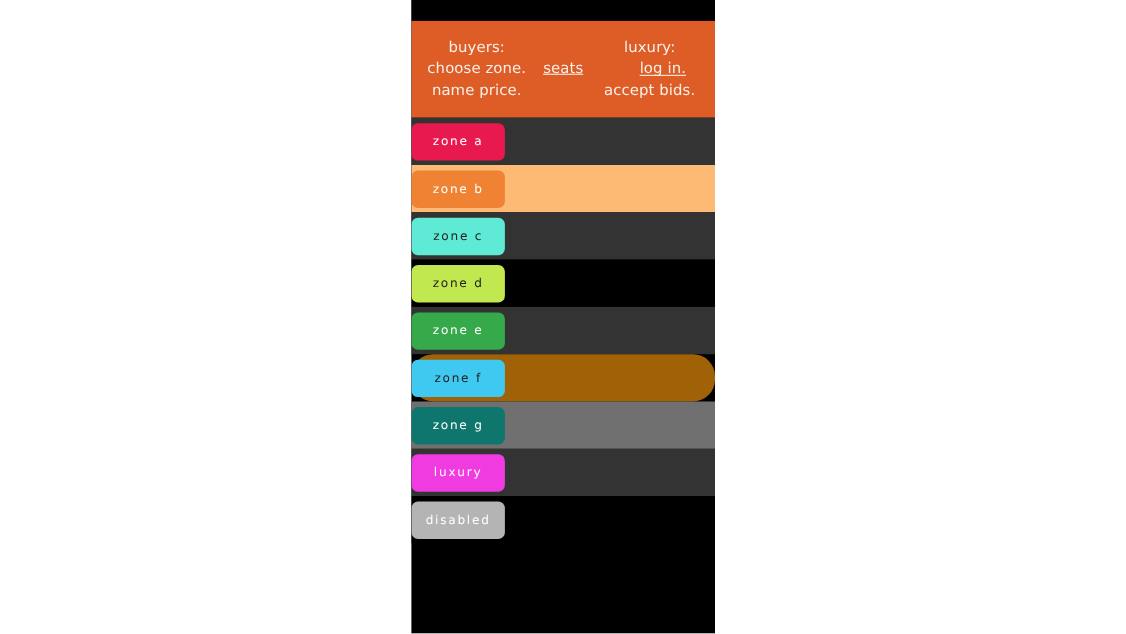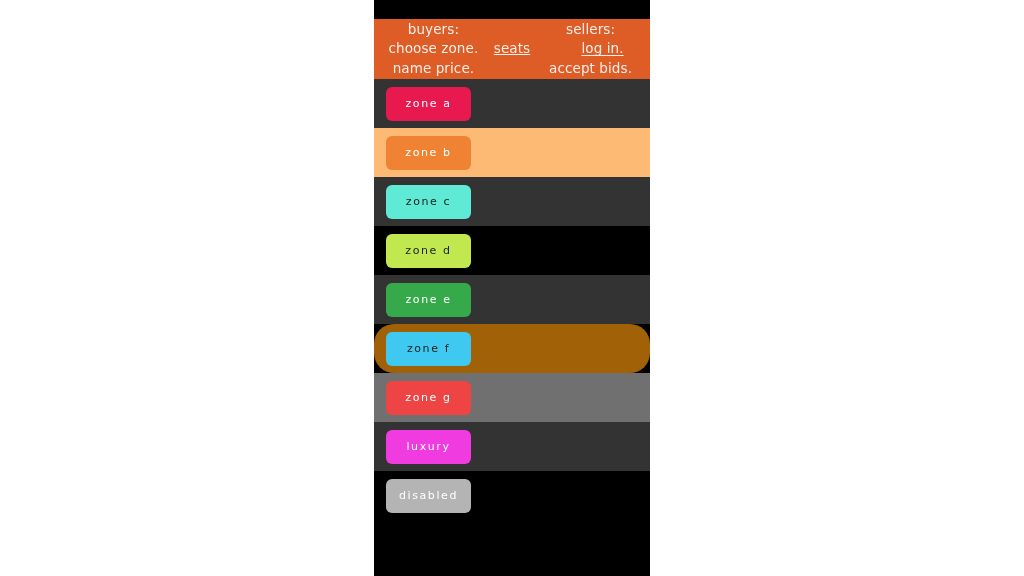--- a/index.html
+++ b/index.html
@@ -33,21 +33,21 @@
 
   
   .top-strip {
     height: 19px;
     background: #000000;
   }
 
   
   .header {
     background: #DE5C26;
-    height: 60px;
+    height: 88px;
     display: flex;
     align-items: center;
     justify-content: space-between;
     padding: 0 8px;
   }
 
   .hdr-col {
     display: flex;
     flex-direction: column;
     align-items: center;
@@ -70,24 +70,23 @@
     text-underline-offset: 2px;
     cursor: pointer;
     white-space: nowrap;
     padding-left: 24px;
   }
 
   
   .rows { display: block; }
 
   .zone-row {
-    height: 49px;
+    height: 43px;
     display: flex;
     align-items: center;
-    padding-left: 12px;
     background: #000000;
   }
   .zone-row.alt       { background: #333333; }
   .zone-row.highlight { background: #707070; }
 
   .zone-btn {
     width: 85px;
     height: 34px;
     border: none;
     border-radius: 6px;
@@ -118,21 +117,21 @@
         <span class="hdr-line">buyers:</span>
         <span class="hdr-line">choose zone.</span>
         <span class="hdr-line">name price.</span>
       </div>
 
       <div class="hdr-col middle">
         <span class="hdr-line">seats</span>
       </div>
 
       <div class="hdr-col sellers">
-        <span class="hdr-line">sellers:</span>
+        <span class="hdr-line">luxury:</span>
         <a class="hdr-link">log in.</a>
         <span class="hdr-line">accept bids.</span>
       </div>
 
     </div>
 
     <div class="rows">
         <div class="zone-row alt" style="background: rgb(51, 51, 51);">
           <button class="zone-btn" style="background: rgb(232, 25, 78); color: rgb(255, 255, 255);">zone a</button>
         </div>
@@ -145,21 +144,21 @@
         <div class="zone-row" style="background: rgb(0, 0, 0);">
           <button class="zone-btn" style="background: rgb(194, 232, 79); color: rgb(34, 34, 34);">zone d</button>
         </div>
         <div class="zone-row alt" style="background: rgb(51, 51, 51);">
           <button class="zone-btn" style="background: rgb(54, 169, 74); color: rgb(255, 255, 255); text-align: center;">zone e</button>
         </div>
         <div class="zone-row" style="background: #a16207; border-radius: 20px;">
           <button class="zone-btn" style="background: rgb(63, 201, 240); color: rgb(34, 34, 34);">zone f</button>
         </div>
         <div class="zone-row highlight" style="background: rgb(112, 112, 112);">
-          <button class="zone-btn" style="background: #ef4444; color: rgb(255, 255, 255);">zone g</button>
+          <button class="zone-btn" style="background: #0f766e; color: rgb(255, 255, 255);">zone g</button>
         </div>
         <div class="zone-row alt" style="background: rgb(51, 51, 51);">
           <button class="zone-btn" style="background: rgb(240, 59, 224); color: rgb(255, 255, 255);">luxury</button>
         </div>
         <div class="zone-row" style="background: rgb(0, 0, 0);">
           <button class="zone-btn is-disabled" disabled="" style="background: rgb(180, 180, 180); color: rgb(255, 255, 255);">disabled</button>
         </div>
       </div>
 
   </div>

